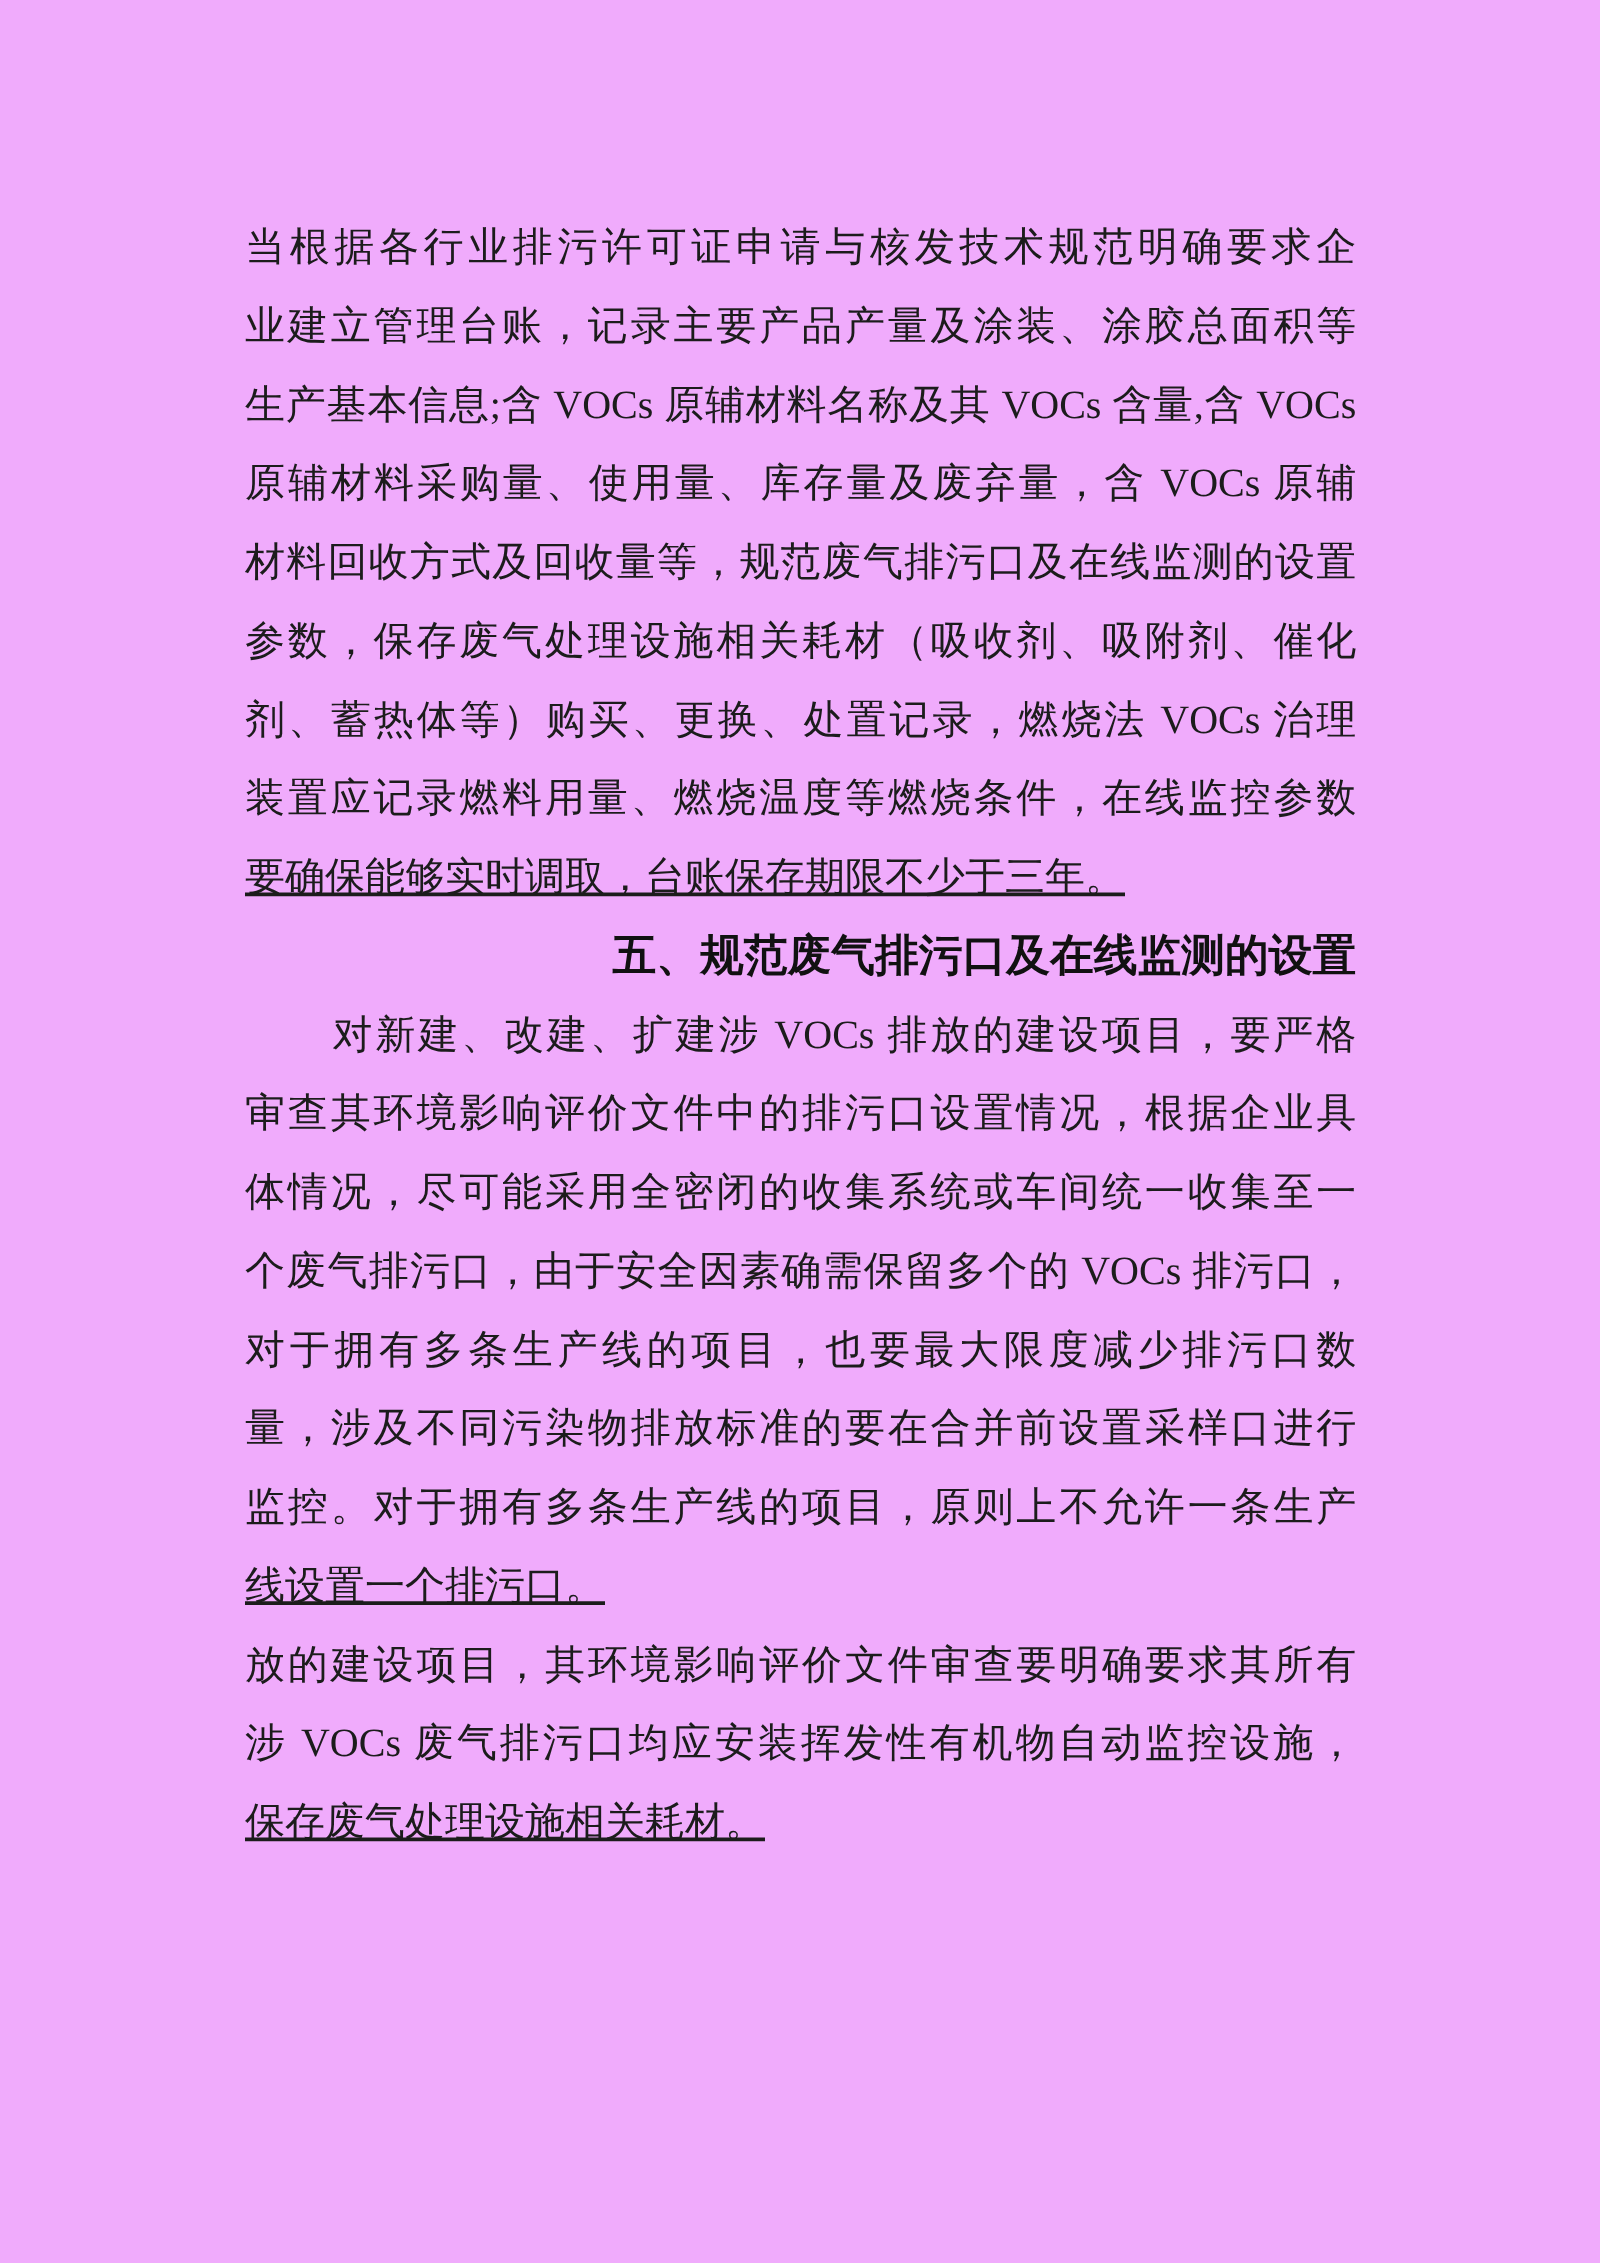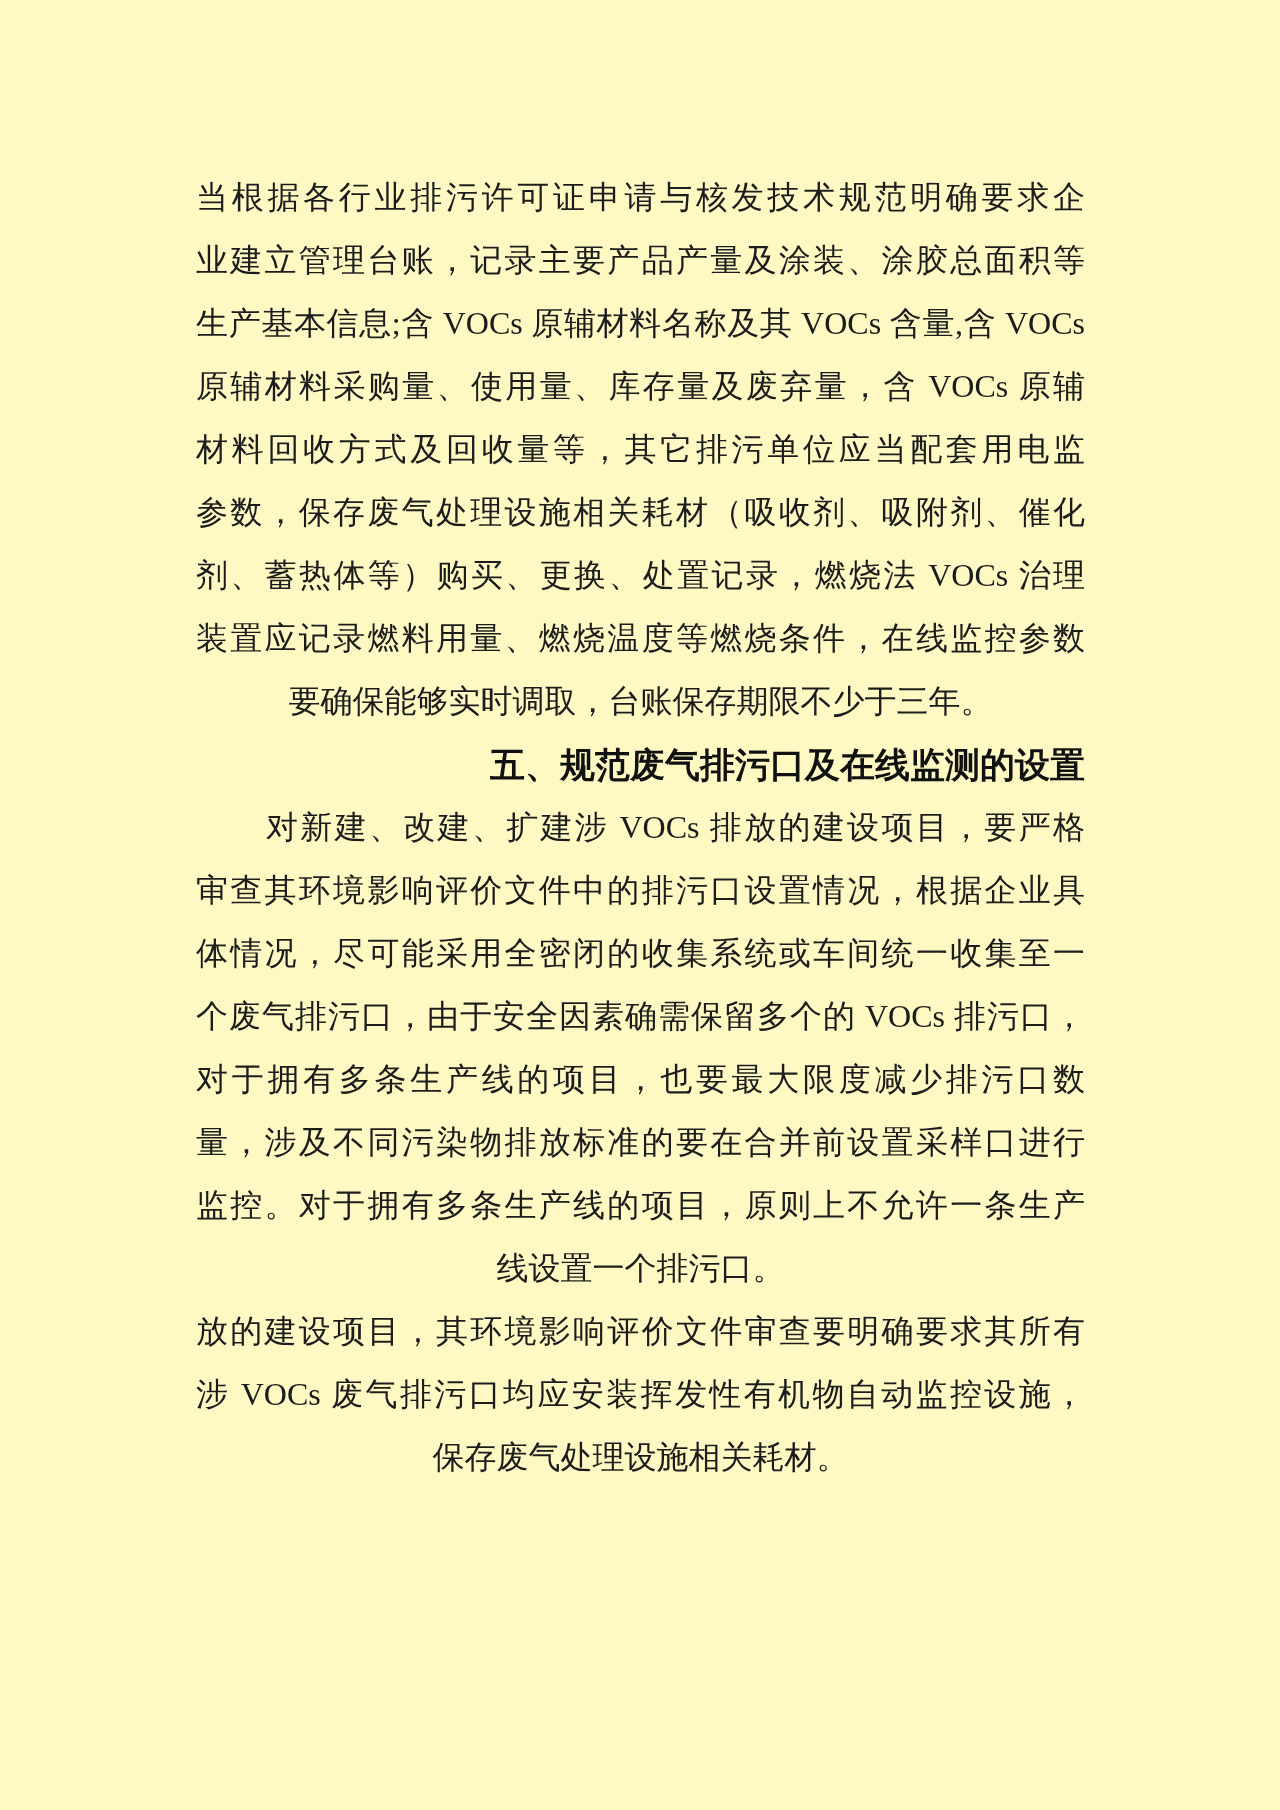--- a/index.html
+++ b/index.html
@@ -1,20 +1,20 @@
 <!DOCTYPE html>
 <html lang="zh"><head>
 <meta charset="utf-8">
 <style>
   html, body { margin: 0; padding: 0; background: #e9e9e9; }
   .page {
     position: relative;
     width: 1280px;
     height: 1810px;
-    background: #fef9c3;
+    background: #f0abfc;
     overflow: hidden;
     font-family: "Liberation Serif", "DejaVu Serif", serif;
   }
   .doc-body {
     position: absolute;
     left: 196px;
     top: 166px;
     width: 889px;
     color: #1c1c1c;
     font-size: 32px;
@@ -31,41 +31,41 @@
     -moz-text-align-last: justify;
   }
   
   .f {
     text-align: justify;
     text-align-last: justify;
     -moz-text-align-last: justify;
     text-indent: 70px;
   }
   
-  .e { text-align: center; }
+  .e { text-align: left; text-decoration: underline; }
   
   .h {
     font-family: "Liberation Sans", "DejaVu Sans", sans-serif;
     font-weight: bold;
     font-size: 35px;
     color: #111111;
     text-indent: 68px;
     text-align: right;
   }
 </style>
 </head>
 <body>
 
 <div class="page">
   <div class="doc-body">
     <div class="ln j">当根据各行业排污许可证申请与核发技术规范明确要求企</div>
     <div class="ln j">业建立管理台账，记录主要产品产量及涂装、涂胶总面积等</div>
     <div class="ln j">生产基本信息;含 VOCs 原辅材料名称及其 VOCs 含量,含 VOCs</div>
     <div class="ln j">原辅材料采购量、使用量、库存量及废弃量，含 VOCs 原辅</div>
-    <div class="ln j">材料回收方式及回收量等，其它排污单位应当配套用电监</div>
+    <div class="ln j">材料回收方式及回收量等，规范废气排污口及在线监测的设置</div>
     <div class="ln j">参数，保存废气处理设施相关耗材（吸收剂、吸附剂、催化</div>
     <div class="ln j">剂、蓄热体等）购买、更换、处置记录，燃烧法 VOCs 治理</div>
     <div class="ln j">装置应记录燃料用量、燃烧温度等燃烧条件，在线监控参数</div>
     <div class="ln e">要确保能够实时调取，台账保存期限不少于三年。</div>
     <div class="ln h">五、规范废气排污口及在线监测的设置</div>
     <div class="ln f">对新建、改建、扩建涉 VOCs 排放的建设项目，要严格</div>
     <div class="ln j">审查其环境影响评价文件中的排污口设置情况，根据企业具</div>
     <div class="ln j">体情况，尽可能采用全密闭的收集系统或车间统一收集至一</div>
     <div class="ln j">个废气排污口，由于安全因素确需保留多个的 VOCs 排污口，</div>
     <div class="ln j">对于拥有多条生产线的项目，也要最大限度减少排污口数</div>

